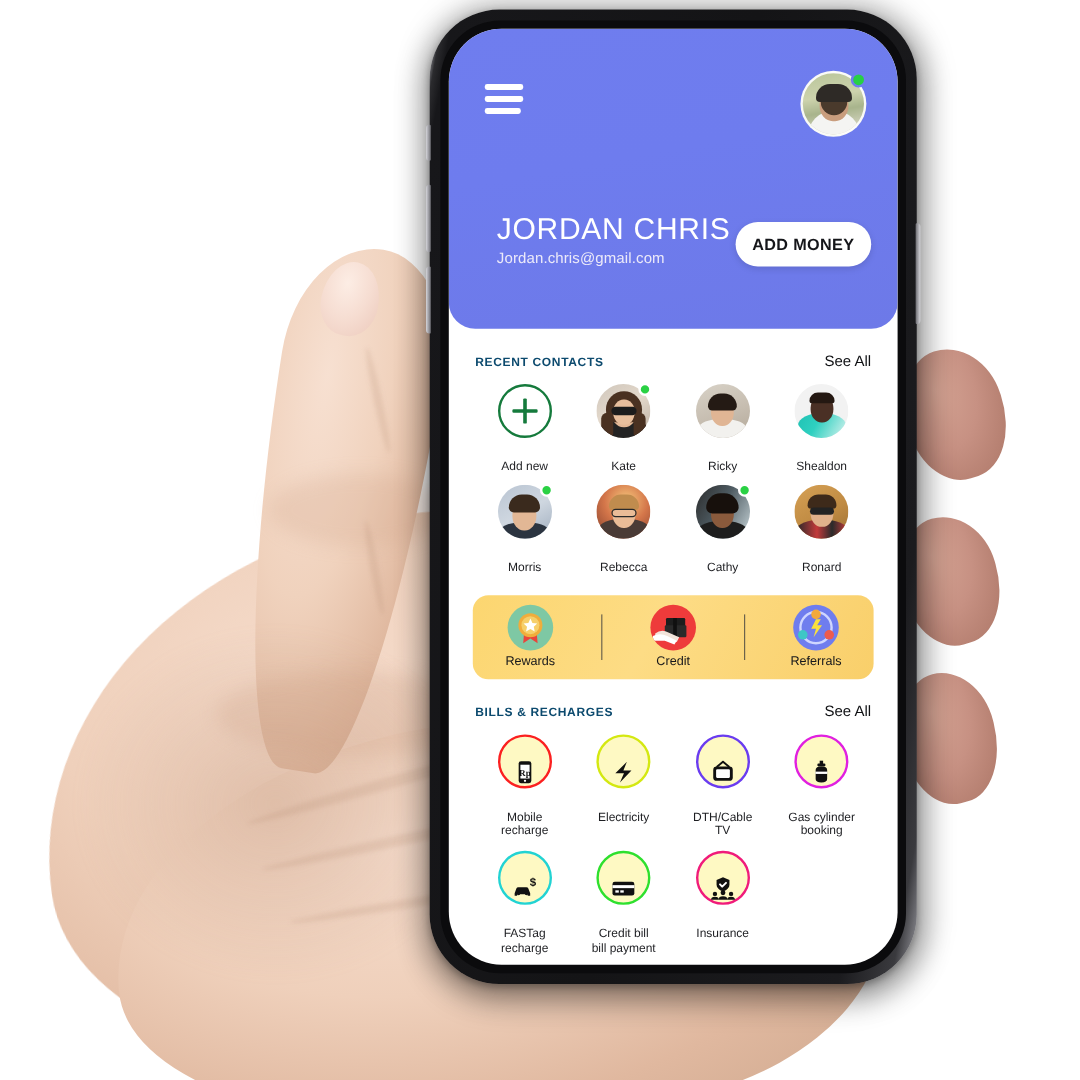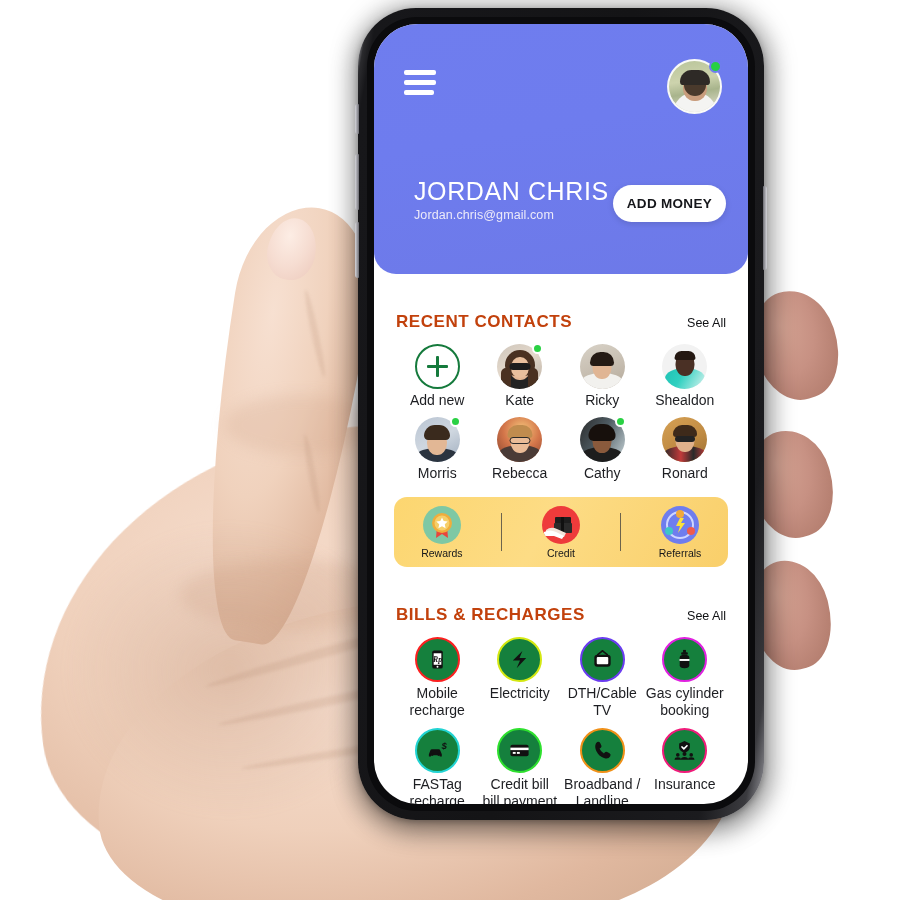--- a/index.html
+++ b/index.html
@@ -171,27 +171,27 @@
     font-family:"Liberation Sans", sans-serif;
     white-space:nowrap;
   }
 
   
   .section { padding:0 22px; }
   .sec-head {
     display:flex; align-items:baseline; justify-content:space-between;
     margin-top:20px; margin-bottom:12px;
   }
-  .sec-title { font-size:17px; font-weight:700; letter-spacing:.55px; color:#c2410c;margin-top:18px; }
+  .sec-title { font-size:10px; font-weight:700; letter-spacing:.55px; color:#0c4a6e; }
   .see-all { font-size:12.5px; font-weight:400; color:#101114; cursor:pointer; }
 
   .grid4 { display:grid; grid-template-columns:repeat(4,1fr); gap:2px 0; }
   .cell { display:flex; flex-direction:column; align-items:center; cursor:pointer; }
   .cell .lbl {
-    margin-top:3px; font-size:14px; color:#1d1e22; text-align:center; line-height:1.18;
+    margin-top:19px; font-size:10px; color:#1d1e22; text-align:center; line-height:1.18;
   }
 
   .contact-av {
     width:45px; height:45px; border-radius:50%; position:relative; overflow:visible;
   }
   .contact-img {
     width:45px; height:45px; border-radius:50%; overflow:hidden; position:relative;
   }
   .c-dot {
     position:absolute; right:-1px; top:-1px; width:11px; height:11px;
@@ -223,23 +223,22 @@
     position:relative;
   }
   .promo-item { display:flex; flex-direction:column; align-items:center; cursor:pointer; width:74px; }
   .promo-ic { width:38px; height:38px; border-radius:50%; position:relative; overflow:hidden; }
   .promo-lbl { font-size:10.5px; color:#15161a; margin-top:3px; font-weight:400; }
   .promo-div { width:1.6px; height:38px; background:#3c3c3c; opacity:.75; }
 
   
   .bill-ic {
     width:45px; height:45px; border-radius:50%;
-    border:2.6px solid #000; display:flex; align-items:center; justify-content:center;
-    background:#15803d;
-    font-style:italic;
+    border:2.6px solid #000; display:flex; align-items:flex-end; justify-content:center;
+    background:#fef9c3;
   }
   .bill-ic svg { display:block; }
 
   .sec-bills { padding-bottom:14px; }
 </style>
 </head>
 <body>
 
 <div id="hand-layer">
   <div class="palm palm-main"></div>
@@ -531,29 +530,20 @@
               <rect x="2.5" y="6" width="19" height="12" rx="2" fill="#111"></rect>
               <rect x="2.5" y="9" width="19" height="2.6" fill="#fff"></rect>
               <rect x="5" y="13.5" width="3" height="2" fill="#fff"></rect>
               <rect x="9.3" y="13.5" width="3" height="2" fill="#fff"></rect>
             </svg>
           </div>
           <div class="lbl" style="white-space:pre-line">Credit bill
 bill payment</div>
         </div>
 
-        <div class="cell" style="margin-top:8px">
-          <div class="bill-ic" style="border-color:#f09018;">
-            <svg viewBox="0 0 24 24" width="23" height="23">
-              <path d="M6.4 3.2 q2.2-.9 3.2 1.1 l1.2 2.6 q.7 1.5-.8 2.4 l-1.1 .7 q1.4 3.5 4.6 5.2 l.8-1.1 q1-1.4 2.5-.6 l2.5 1.4 q1.9 1.1 .8 3.1 -1.5 2.8-5 2.3 -4.6-.7-8-5.1 -3.3-4.4-2.6-8.6 .5-2.5 1.9-3.4z" fill="#111"></path>
-            </svg>
-          </div>
-          <div class="lbl" style="white-space:pre-line">Broadband /
-Landline</div>
-        </div>
 
         <div class="cell" style="margin-top:8px">
           <div class="bill-ic" style="border-color:#f01b7a;">
             <svg viewBox="0 0 24 24" width="23" height="23">
               <path d="M12 2.2 L17.6 4.6 v4 q0 3.6-5.6 6 -5.6-2.4-5.6-6 v-4z" fill="#111"></path>
               <path d="M9.4 8.3 l1.9 2 3.3-3.3" stroke="#fff" stroke-width="1.7" fill="none" stroke-linecap="round" stroke-linejoin="round"></path>
               <circle cx="12" cy="15.6" r="2.1" fill="#111"></circle>
               <path d="M8.2 21.6 q0-2.9 3.8-2.9 t3.8 2.9z" fill="#111"></path>
               <circle cx="5" cy="16.6" r="1.9" fill="#111"></circle>
               <path d="M1.6 21.6 q0-2.6 3.4-2.6 t3.4 2.6z" fill="#111"></path>

